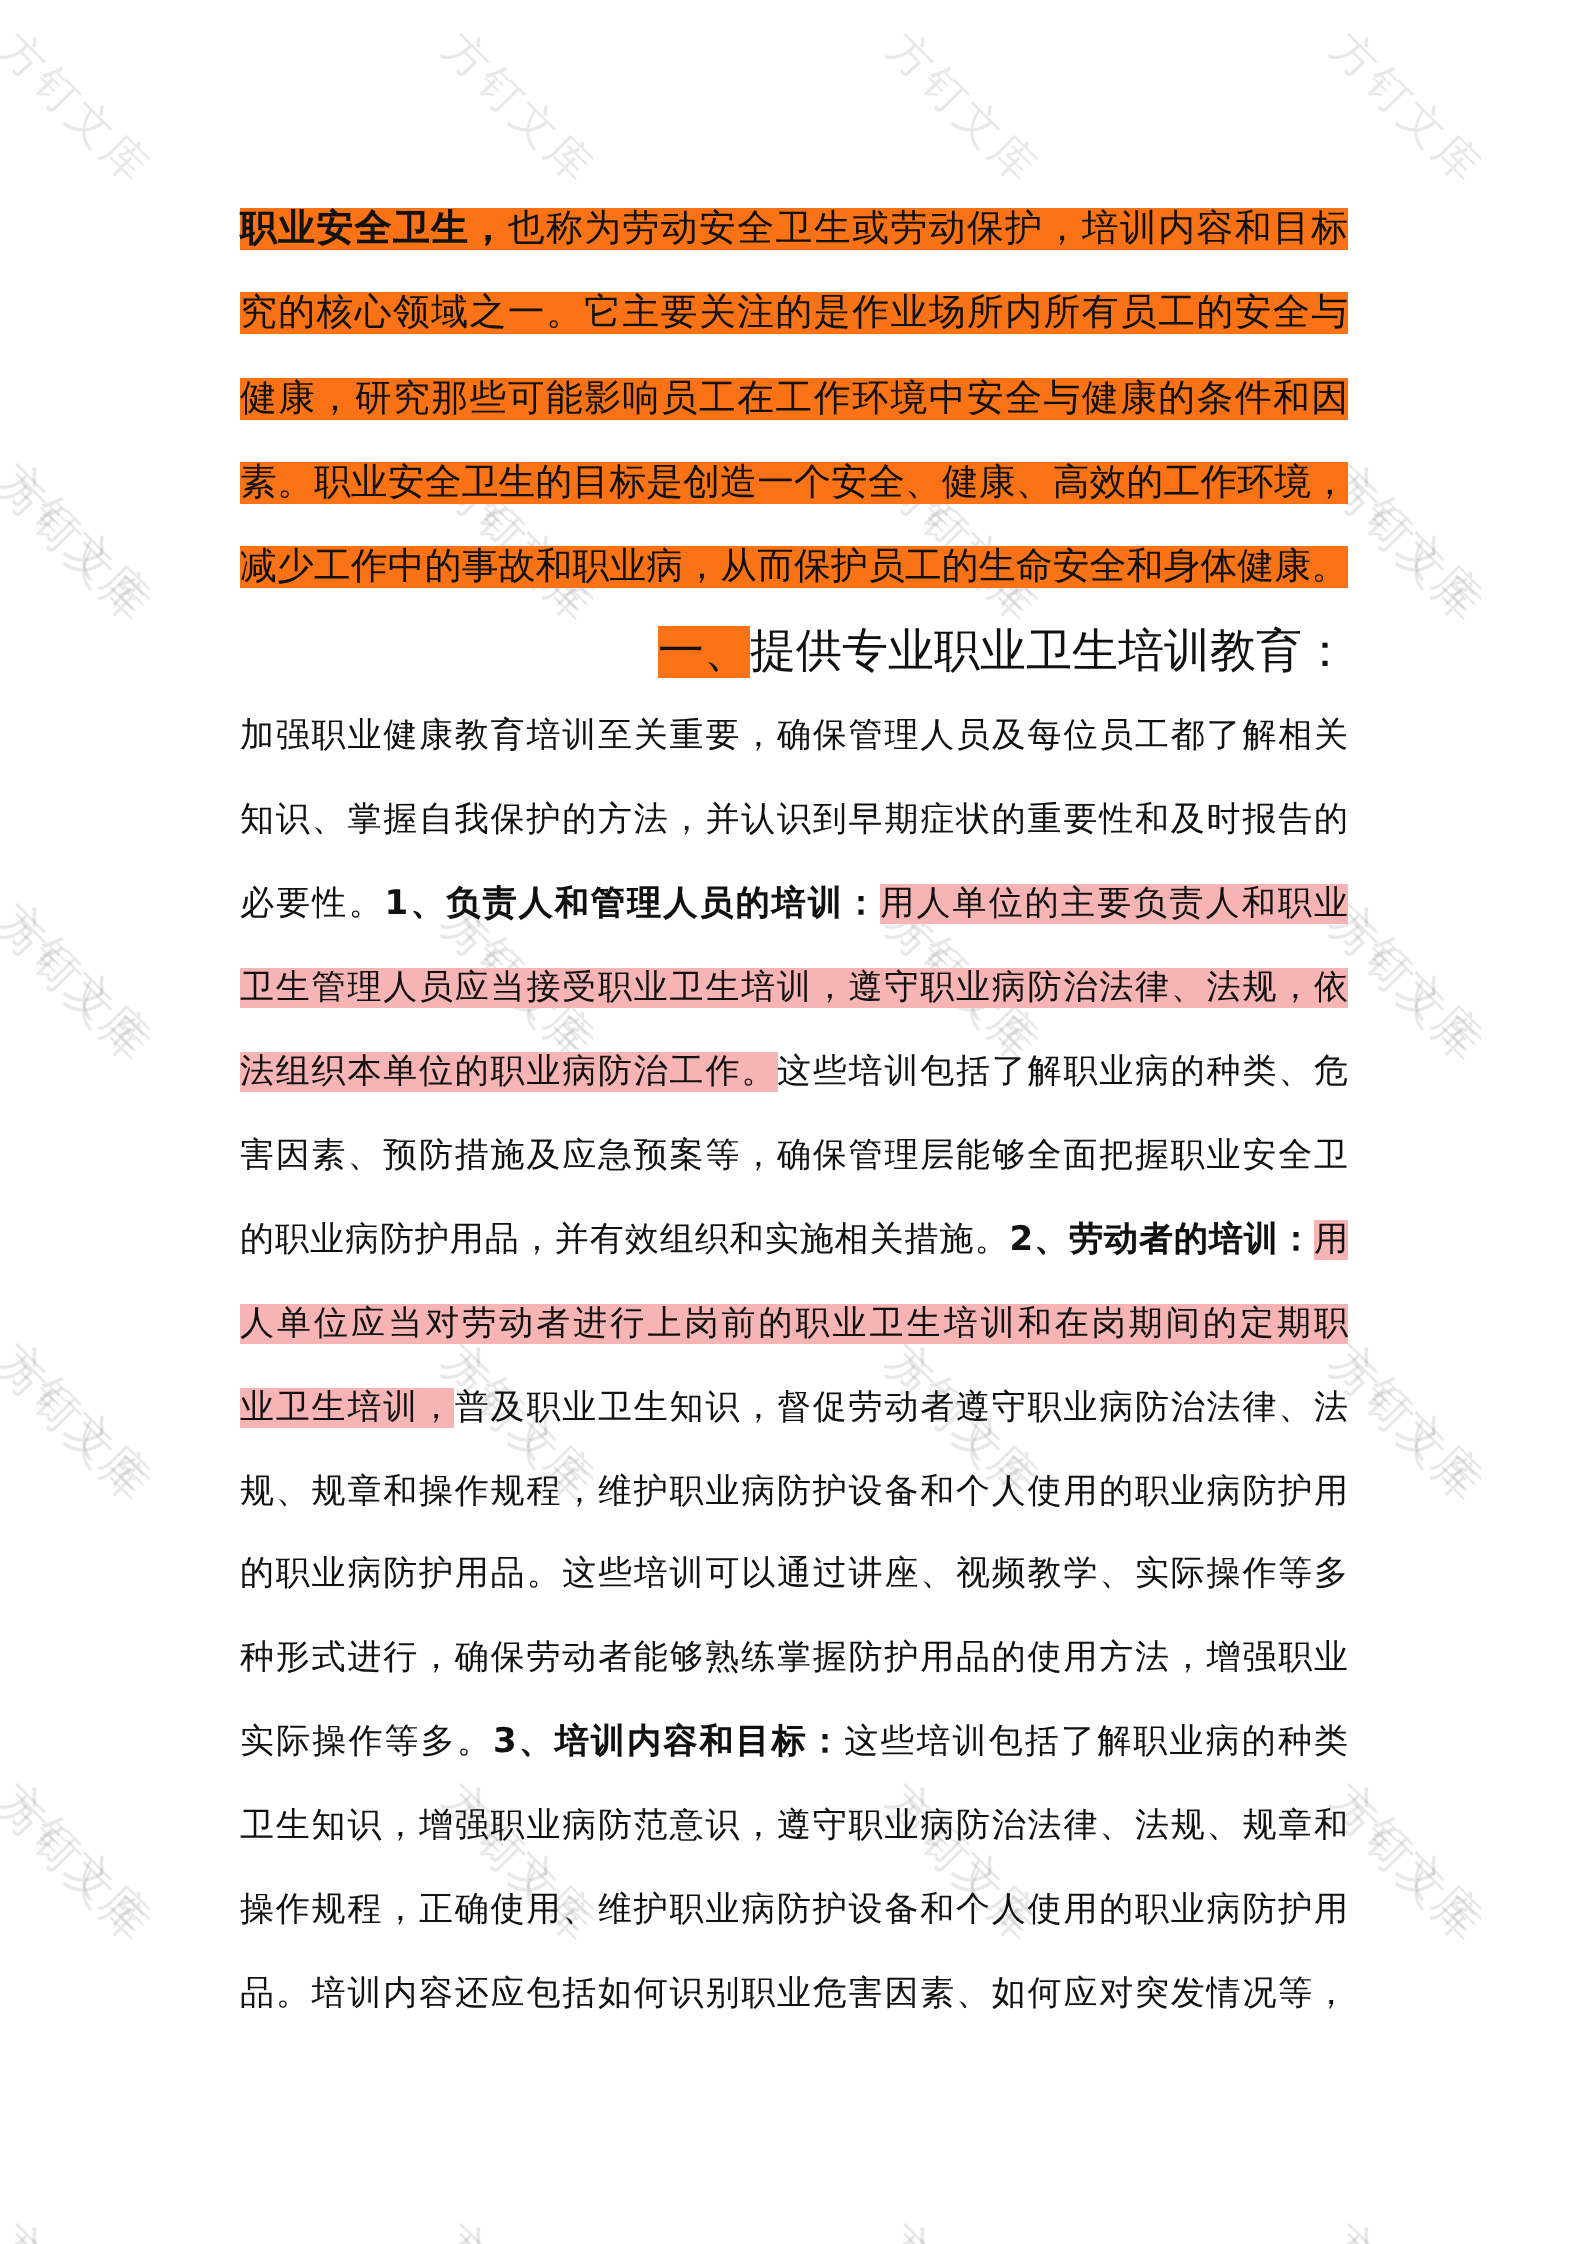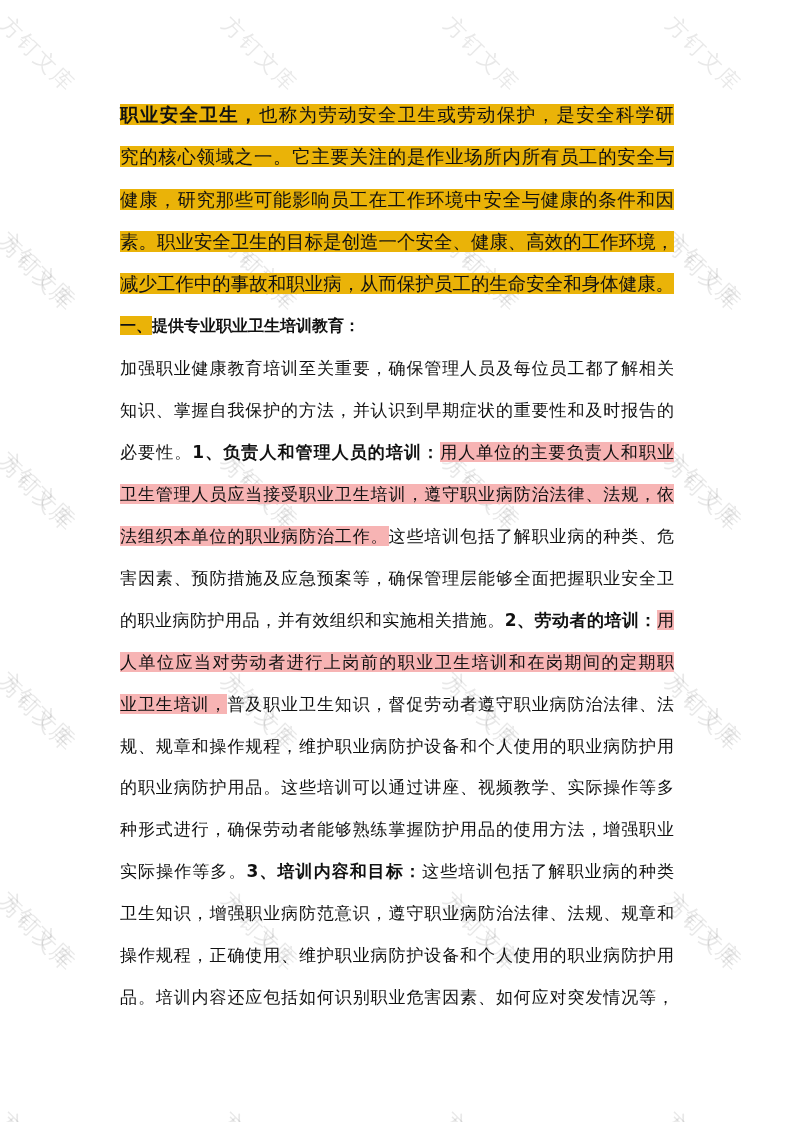--- a/index.html
+++ b/index.html
@@ -12,25 +12,25 @@
     position: absolute; font-size: 22px; color: rgba(0,0,0,0.09);
     transform: rotate(45deg); transform-origin: left top; white-space: nowrap;
     font-family: "DejaVu Sans", sans-serif; letter-spacing: 2px;
   }
   .page { position: absolute; left: 120px; top: 100px; width: 554px; z-index: 1; }
   .line {
     height: 42.3px; line-height: 30px; font-size: 18.2px; white-space: nowrap;
     text-align: justify; text-align-last: justify; letter-spacing: 0px;
   }
   .line > span { padding: 0; }
-  .hl-cream { background: #eab308; }
+  .hl-cream { background: #f97316; }
   .hl-pink { background: #f7b4b4; }
   .bold { font-weight: bold; }
   .intro .line { font-size: 18.4px; }
-  .heading { font-size: 16px; font-weight: bold; height: 42px; line-height: 30px; }
+  .heading { font-size: 23px; font-weight: normal; height: 42px; line-height: 30px; text-align: right; }
   .body-text .line { font-size: 17px; height: 41.9px; line-height: 30px; }
 </style>
 </head>
 <body>
 
 <div class="watermark-layer" id="wm-layer">
     <div class="wm" style="left: 14px; top: 10px;">方钉文库</div>
     <div class="wm" style="left: 236px; top: 10px;">方钉文库</div>
     <div class="wm" style="left: 458px; top: 10px;">方钉文库</div>
     <div class="wm" style="left: 680px; top: 10px;">方钉文库</div>
@@ -71,21 +71,21 @@
     <div class="wm" style="left: 458px; top: 885px;">方钉文库</div>
     <div class="wm" style="left: 680px; top: 885px;">方钉文库</div>
     <div class="wm" style="left: 14px; top: 1105px;">方钉文库</div>
     <div class="wm" style="left: 236px; top: 1105px;">方钉文库</div>
     <div class="wm" style="left: 458px; top: 1105px;">方钉文库</div>
     <div class="wm" style="left: 680px; top: 1105px;">方钉文库</div>
   </div>
 
 <div class="page">
   <div class="intro" id="intro">
-      <div class="line"><span class="bold hl-cream">职业安全卫生，</span><span class="hl-cream">也称为劳动安全卫生或劳动保护，是安全科学研</span></div>
+      <div class="line"><span class="bold hl-cream">职业安全卫生，</span><span class="hl-cream">也称为劳动安全卫生或劳动保护，培训内容和目标</span></div>
       <div class="line"><span class="hl-cream">究的核心领域之一。它主要关注的是作业场所内所有员工的安全与</span></div>
       <div class="line"><span class="hl-cream">健康，研究那些可能影响员工在工作环境中安全与健康的条件和因</span></div>
       <div class="line"><span class="hl-cream">素。职业安全卫生的目标是创造一个安全、健康、高效的工作环境，</span></div>
       <div class="line"><span class="hl-cream">减少工作中的事故和职业病，从而保护员工的生命安全和身体健康。</span></div>
     </div>
   <div class="heading">
     <span class="hl-cream">一、</span><span>提供专业职业卫生培训教育：</span>
   </div>
   <div class="body-text" id="body">
       <div class="line"><span>加强职业健康教育培训至关重要，确保管理人员及每位员工都了解相关</span></div>

